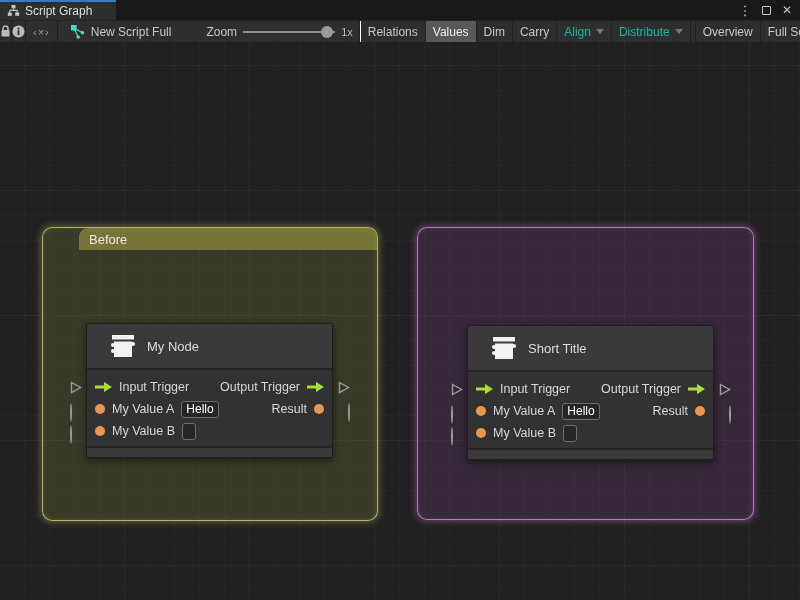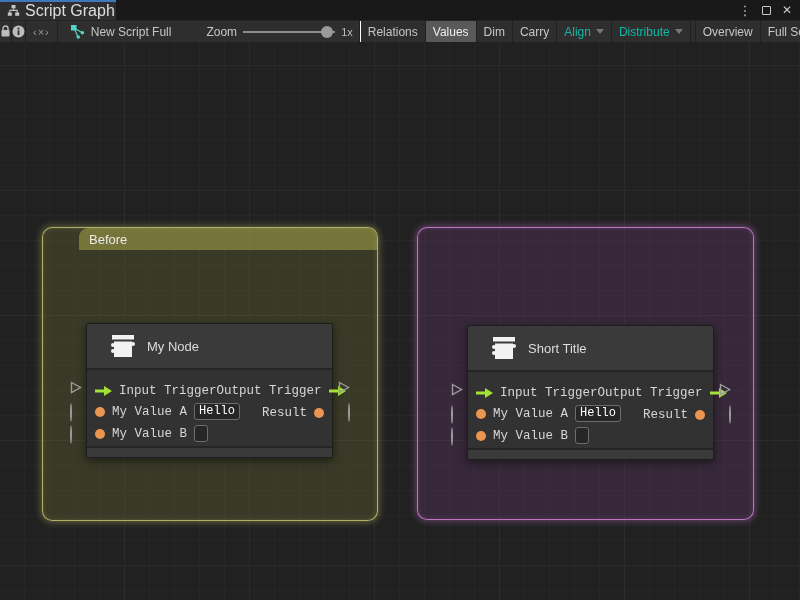--- a/index.html
+++ b/index.html
@@ -5,21 +5,21 @@
   * { margin:0; padding:0; box-sizing:border-box; }
   html,body { width:800px; height:600px; overflow:hidden; background:#212121;
               font-family:"Liberation Sans", sans-serif; }
   .app { position:relative; width:800px; height:600px; }
 
   
   .tabbar { position:relative; height:20px; background:#191919; display:flex; align-items:stretch; }
   .tab { position:relative; display:flex; align-items:center; gap:5px; width:116px;
          background:#2e2e2e; padding:0 8px 0 7px; cursor:default; }
   .tab-accent { position:absolute; top:0; left:0; right:0; height:2px; background:#3d78ba; }
-  .tab-title { color:#dedede; font-size:16px; white-space:nowrap; padding-top:1px; }
+  .tab-title { color:#dedede; font-size:12px; white-space:nowrap; padding-top:1px; }
   .win-controls { margin-left:auto; display:flex; align-items:center; gap:7px; padding-right:6px; color:#c8c8c8; }
   .wc { display:flex; align-items:center; justify-content:center; width:14px; height:16px; cursor:pointer; }
   .wc-menu { font-size:13px; letter-spacing:0; }
   .wc-max { width:9px; height:9px; border:1.5px solid #c8c8c8; border-radius:1px; }
   .wc-close { font-size:12px; }
 
   
   .toolbar { height:22px; background:#2e2e2e; display:flex; align-items:stretch; overflow:hidden;
              border-top:1px solid #242424; }
   .tbtn { display:flex; align-items:center; justify-content:center; color:#c6c6c6; font-size:12px;
@@ -67,21 +67,21 @@
 
   
   .node { position:absolute; width:247px; background:#323232; border:1px solid #1e1e1e; border-radius:2px;
           box-shadow:0 3px 9px rgba(0,0,0,0.45); }
   .node-before { left:43px; top:95px; }
   .node-after  { left:49px; top:97px; }
   .node-header { height:44px; background:#3a3a3a; display:flex; align-items:center; gap:10px;
                  padding:0 20px; border-radius:2px 2px 0 0; cursor:move; }
   .node-title { color:#dcdcdc; font-size:13px; }
   .node-body { border-top:2px solid #242424; padding:6px 0 4px 0; }
-  .port-row { height:22px; display:flex; align-items:flex-end; justify-content:space-between; padding:0 8px;font-family:Liberation Mono, monospace; }
+  .port-row { height:22px; display:flex; align-items:center; justify-content:space-between; padding:0 8px; }
   .pside { display:flex; align-items:center; gap:7px; }
   .plabel { color:#d6d6d6; font-size:12.5px; white-space:nowrap; }
   .dot { width:10px; height:10px; border-radius:50%; background:#eb9650; flex:none; }
   .field { height:17px; background:#262626; border:1px solid #6d6d6d; border-radius:3px;
            color:#ffffff; font-size:12px; line-height:15px; padding:0 4px; cursor:text; }
   .field-text { min-width:32px; }
   .field-small { width:14px; }
   .node-footer { height:11px; background:#3a3a3a; border-top:2px solid #242424; border-radius:0 0 2px 2px; }
 
   

